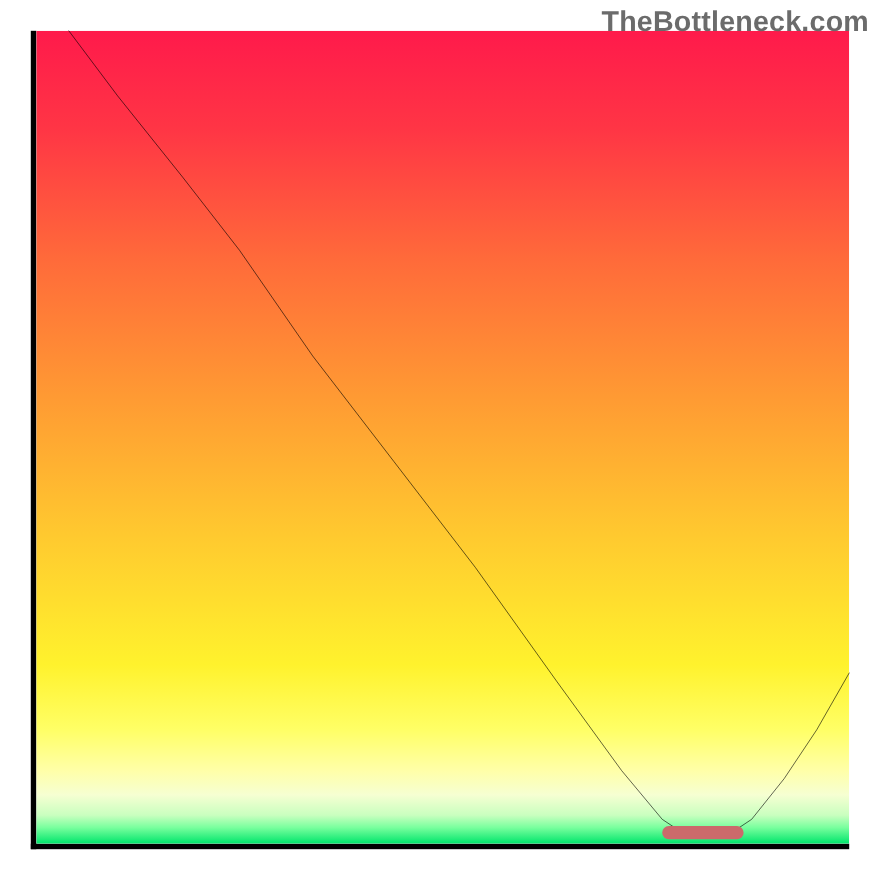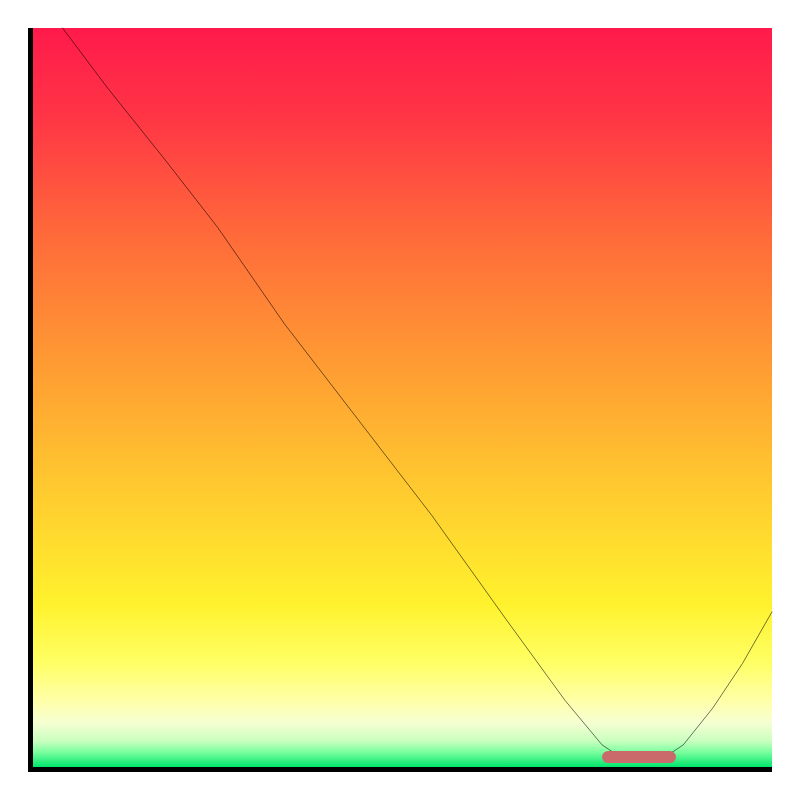--- a/index.html
+++ b/index.html
@@ -65,20 +65,21 @@
     height: 12px;
     border-radius: 6px;
     background: #cb6a6b;
     z-index: 3;
   }
 </style>
 </head>
 <body>
 <div class="wrap">
 
+  <div class="watermark">TheBottleneck.com</div>
 
   <div class="plot">
     <div class="plot-inner">
 
       <svg class="gradient" viewBox="0 0 100 100" preserveAspectRatio="none">
         <defs>
           <linearGradient id="heat" x1="0" y1="0" x2="0" y2="1">
             <stop offset="0%" stop-color="#ff1a4b"></stop>
             <stop offset="12%" stop-color="#ff3545"></stop>
             <stop offset="28%" stop-color="#ff6a3a"></stop>

